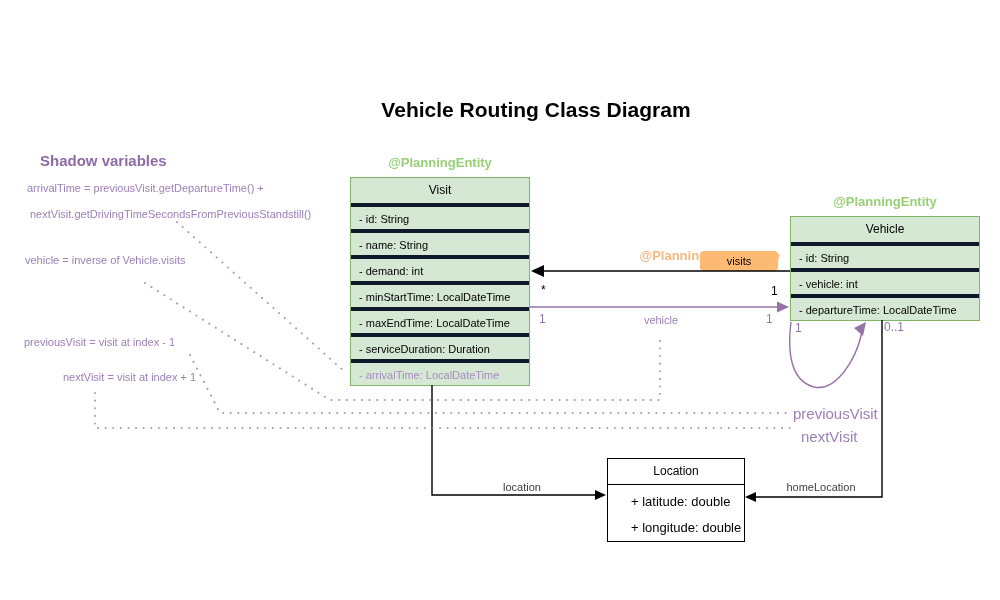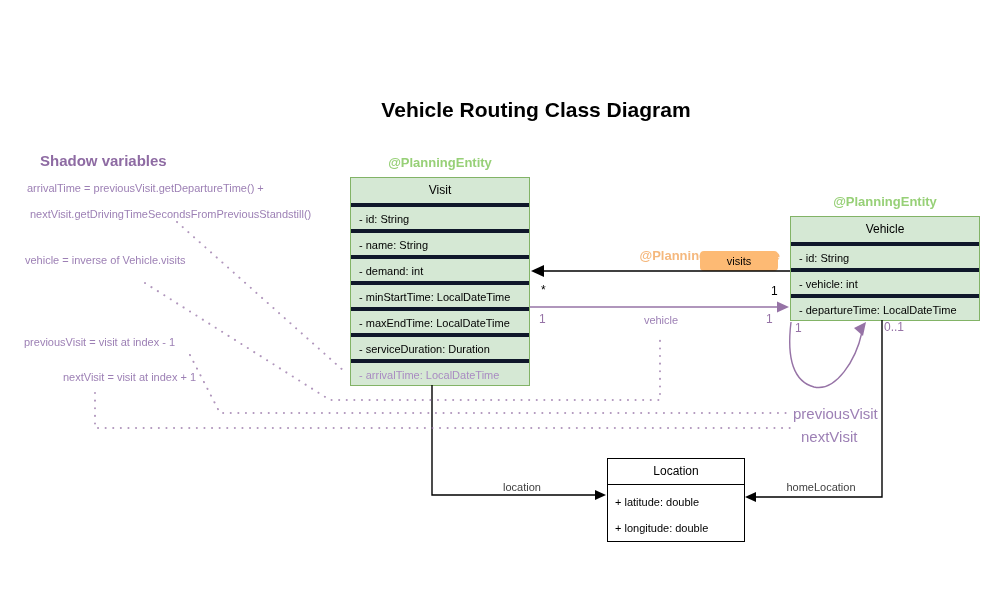--- a/index.html
+++ b/index.html
@@ -33,21 +33,21 @@
   .annotation-green{
     text-align:center;font-size:13px;font-weight:bold;color:#97d077;
   }
   .annotation-orange{
     text-align:right;font-size:13px;font-weight:bold;color:#f5b87d;margin-top:20px;
   }
   #location-box{box-sizing:border-box;border:1px solid #000000;background:#ffffff;}
   #location-box .uml-header{border-bottom:1px solid #000000;}
   .loc-row{
     height:26px;line-height:26px;padding-left:7px;
-    font-size:11px;color:#000000;white-space:nowrap;
+    font-size:13px;color:#000000;white-space:nowrap;margin-left:16px;
   }
   
   .mult-black{font-size:12px;color:#000000;}
   .mult-purple{font-size:12px;color:#9673a6;}
   .edge-label-gray{font-size:11px;color:#404040;text-align:center;}
   .edge-label-purple{font-size:15px;color:#9d80b5;white-space:nowrap;}
   #visits-chip{
     left:700px;top:251px;width:78px;height:20px;line-height:20px;
     background:#fdba74;border-radius:4px;text-align:center;
     font-size:11px;color:#000000;

